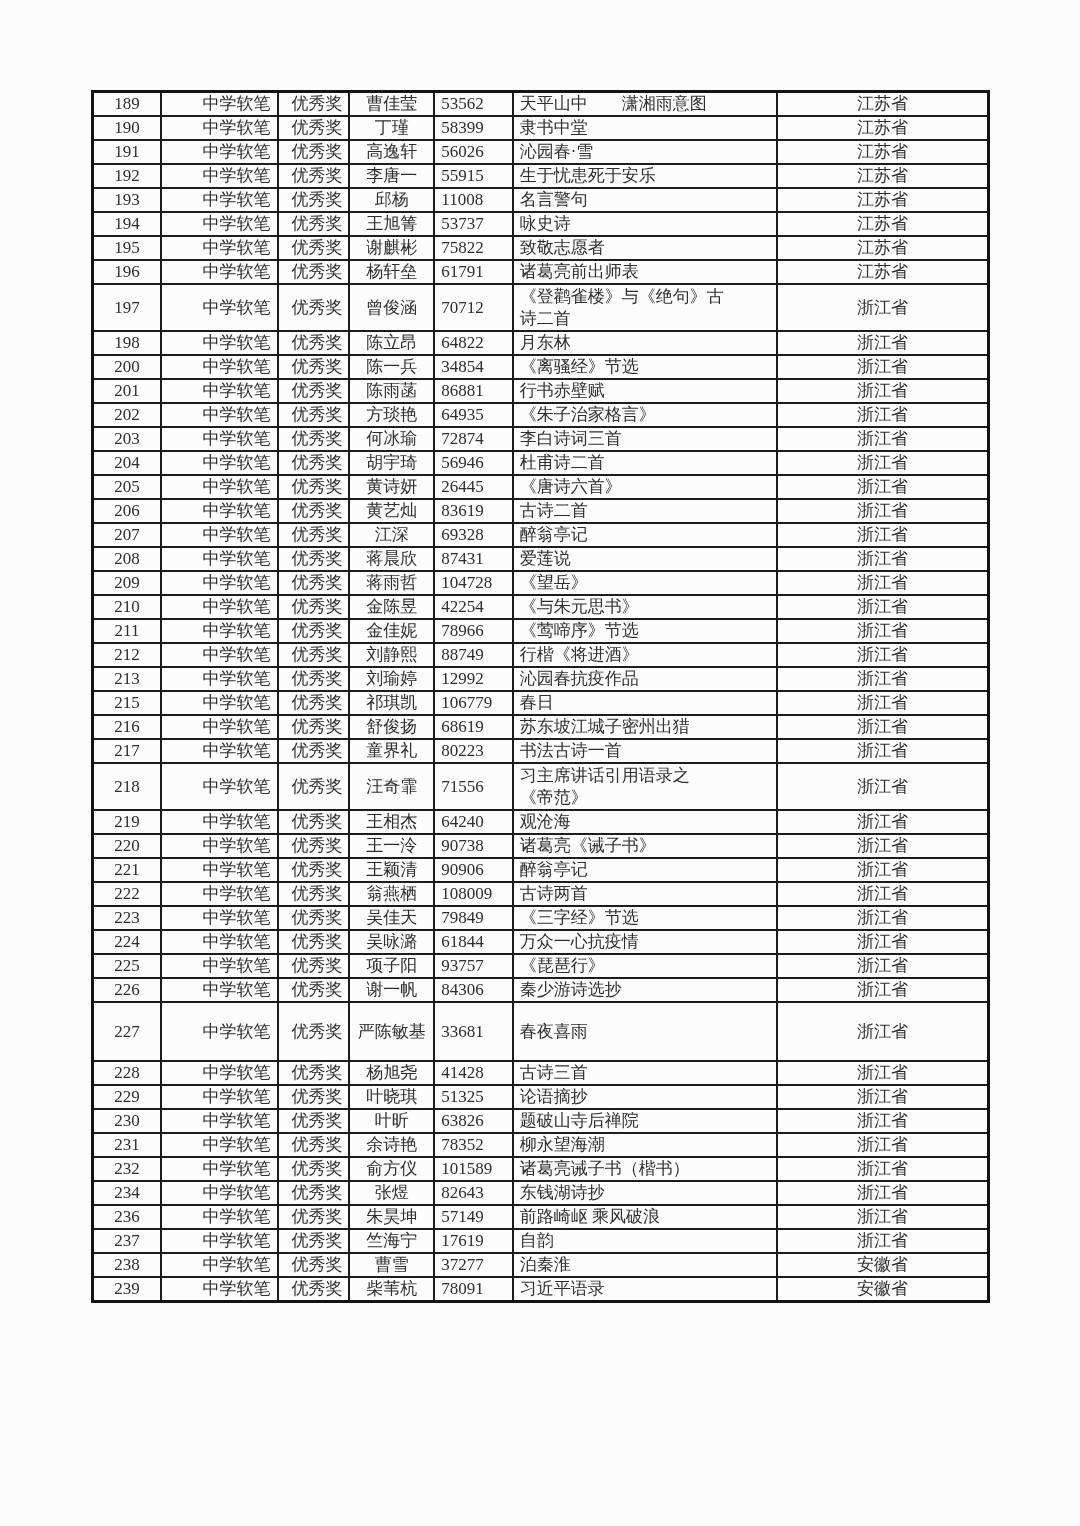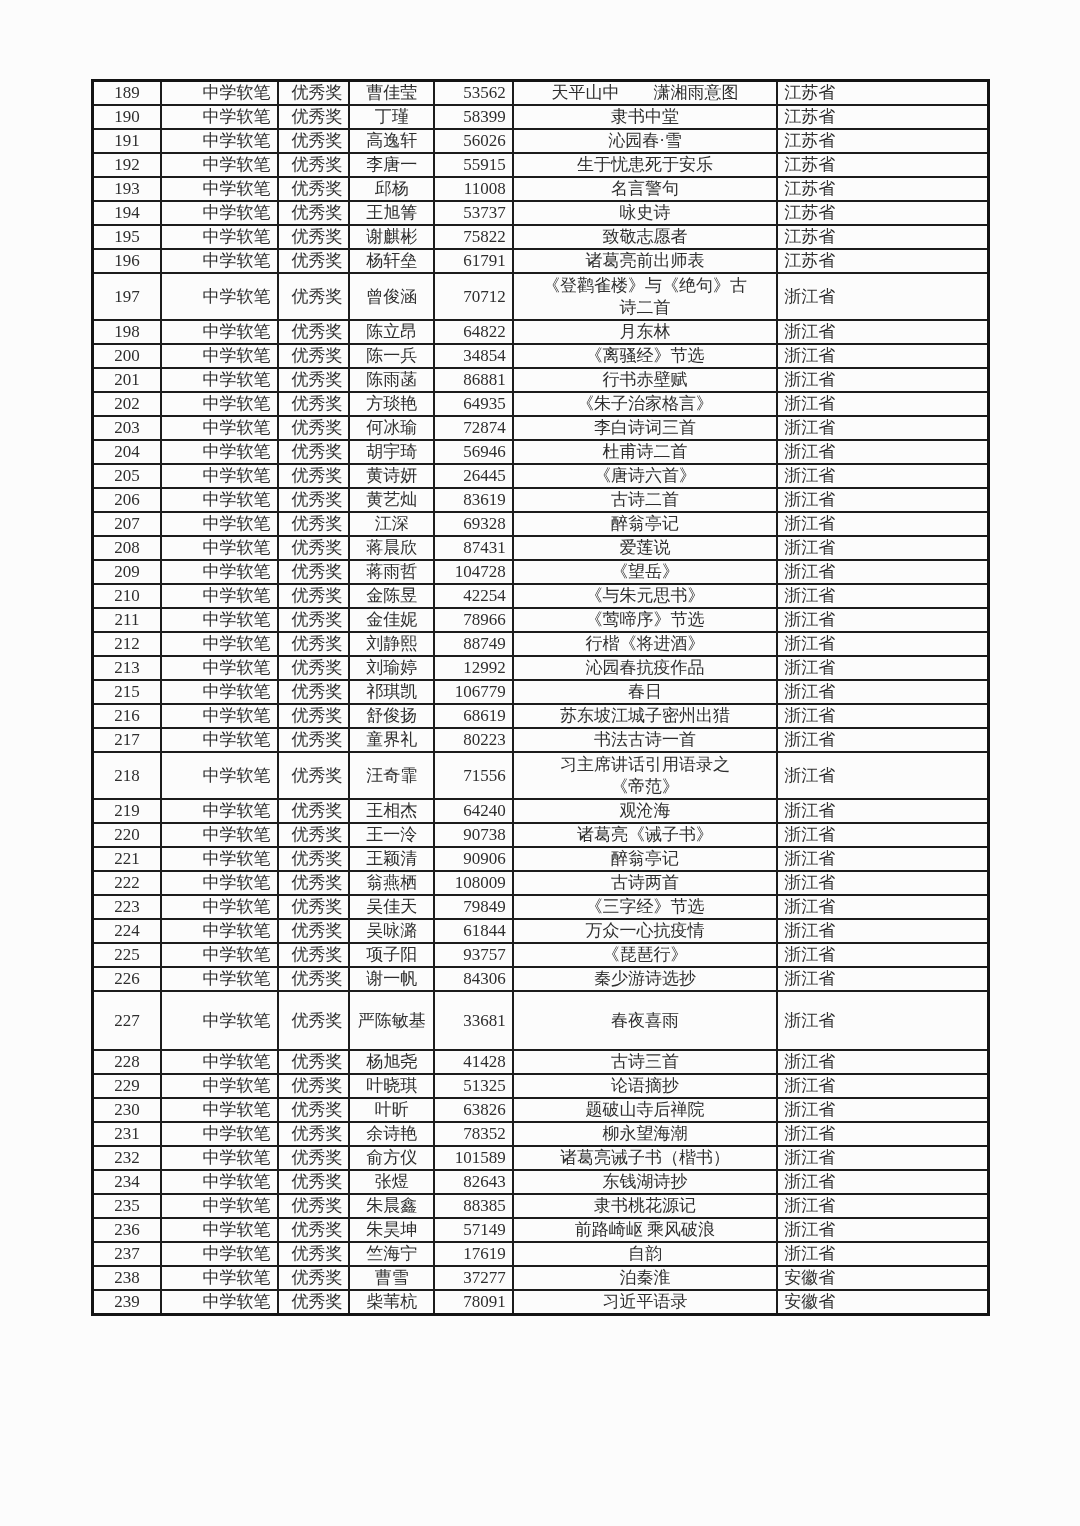--- a/index.html
+++ b/index.html
@@ -8,21 +8,21 @@
     width: 1080px;
     height: 1526px;
     margin: 0 auto;
     background: #fcfcfc;
     overflow: hidden;
     font-family: "Liberation Serif", "DejaVu Serif", serif;
   }
   table.results {
     position: absolute;
     left: 91px;
-    top: 79px;
+    top: 90px;
     width: 899px;
     border-collapse: collapse;
     table-layout: fixed;
     border: 3px solid #141414;
   }
   table.results td {
     border: 2px solid #1c1c1c;
     padding: 0 6px;
     color: #2e2e2e;
     font-size: 17px;
@@ -31,23 +31,23 @@
     overflow: hidden;
     white-space: nowrap;
   }
   tr.row td { height: 21.6px; }
   tr.row.tall td { height: 45.2px; }
   tr.row.xtall td { height: 57px; }
   .c-no       { width: 63px;  text-align: center; }
   .c-group    { width: 107px; text-align: right; }
   .c-award    { width: 66px;  text-align: right; }
   .c-name     { width: 78px;  text-align: center; padding: 0 2px !important; }
-  .c-id       { width: 72px;  text-align: right; font-size: 16.5px; }
-  .c-title    { width: 243px; text-align: center; white-space: pre-line !important; }
-  .c-province { width: 194px; }
+  .c-id       { width: 72px;  text-align: left; font-size: 16.5px; }
+  .c-title    { width: 243px; text-align: left; white-space: pre-line !important; }
+  .c-province { width: 194px; text-align: center; }
 </style>
 </head>
 <body>
 
 <div class="page">
   <table class="results">
     <colgroup>
       <col class="c-no">
         <col class="c-group">
         <col class="c-award">
@@ -440,29 +440,20 @@
         <tr class="row">
     <td class="c-no">234</td>
     <td class="c-group">中学软笔</td>
     <td class="c-award">优秀奖</td>
     <td class="c-name">张煜</td>
     <td class="c-id">82643</td>
     <td class="c-title">东钱湖诗抄</td>
     <td class="c-province">浙江省</td>
   </tr>
         <tr class="row">
-    <td class="c-no">235</td>
-    <td class="c-group">中学软笔</td>
-    <td class="c-award">优秀奖</td>
-    <td class="c-name">朱晨鑫</td>
-    <td class="c-id">88385</td>
-    <td class="c-title">隶书桃花源记</td>
-    <td class="c-province">浙江省</td>
-  </tr>
-        <tr class="row">
     <td class="c-no">236</td>
     <td class="c-group">中学软笔</td>
     <td class="c-award">优秀奖</td>
     <td class="c-name">朱昊坤</td>
     <td class="c-id">57149</td>
     <td class="c-title">前路崎岖 乘风破浪</td>
     <td class="c-province">浙江省</td>
   </tr>
         <tr class="row">
     <td class="c-no">237</td>

